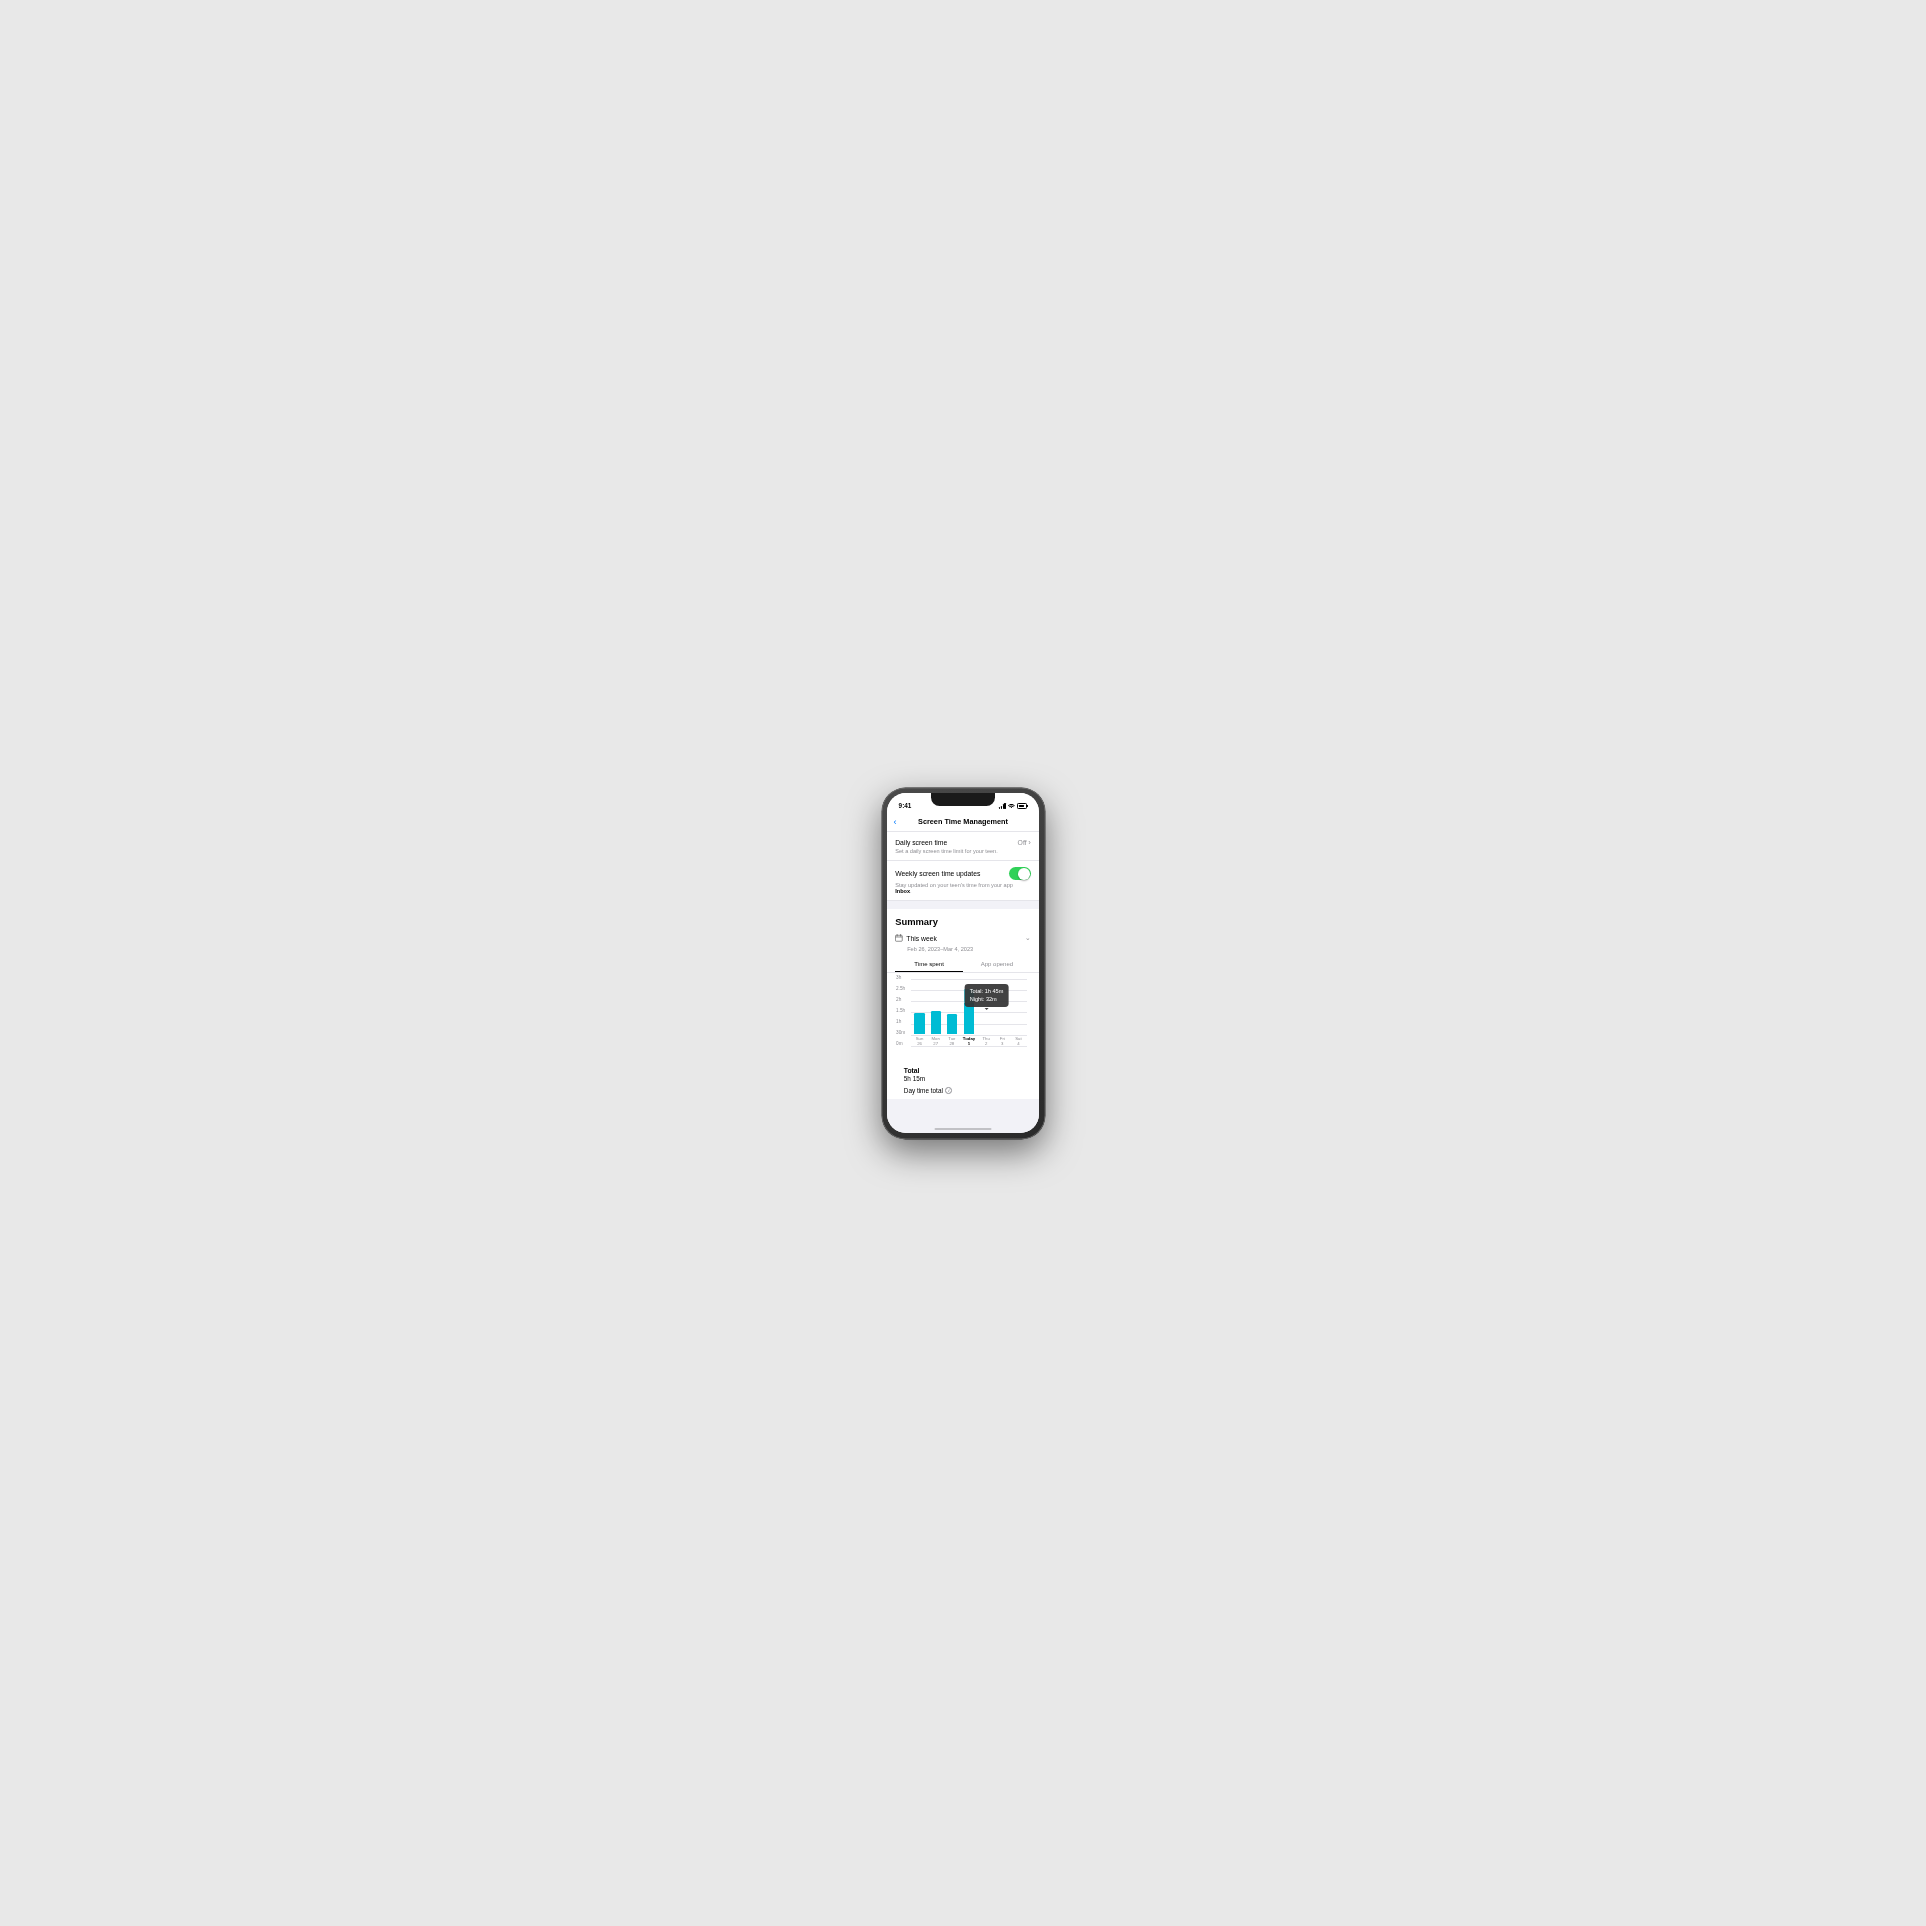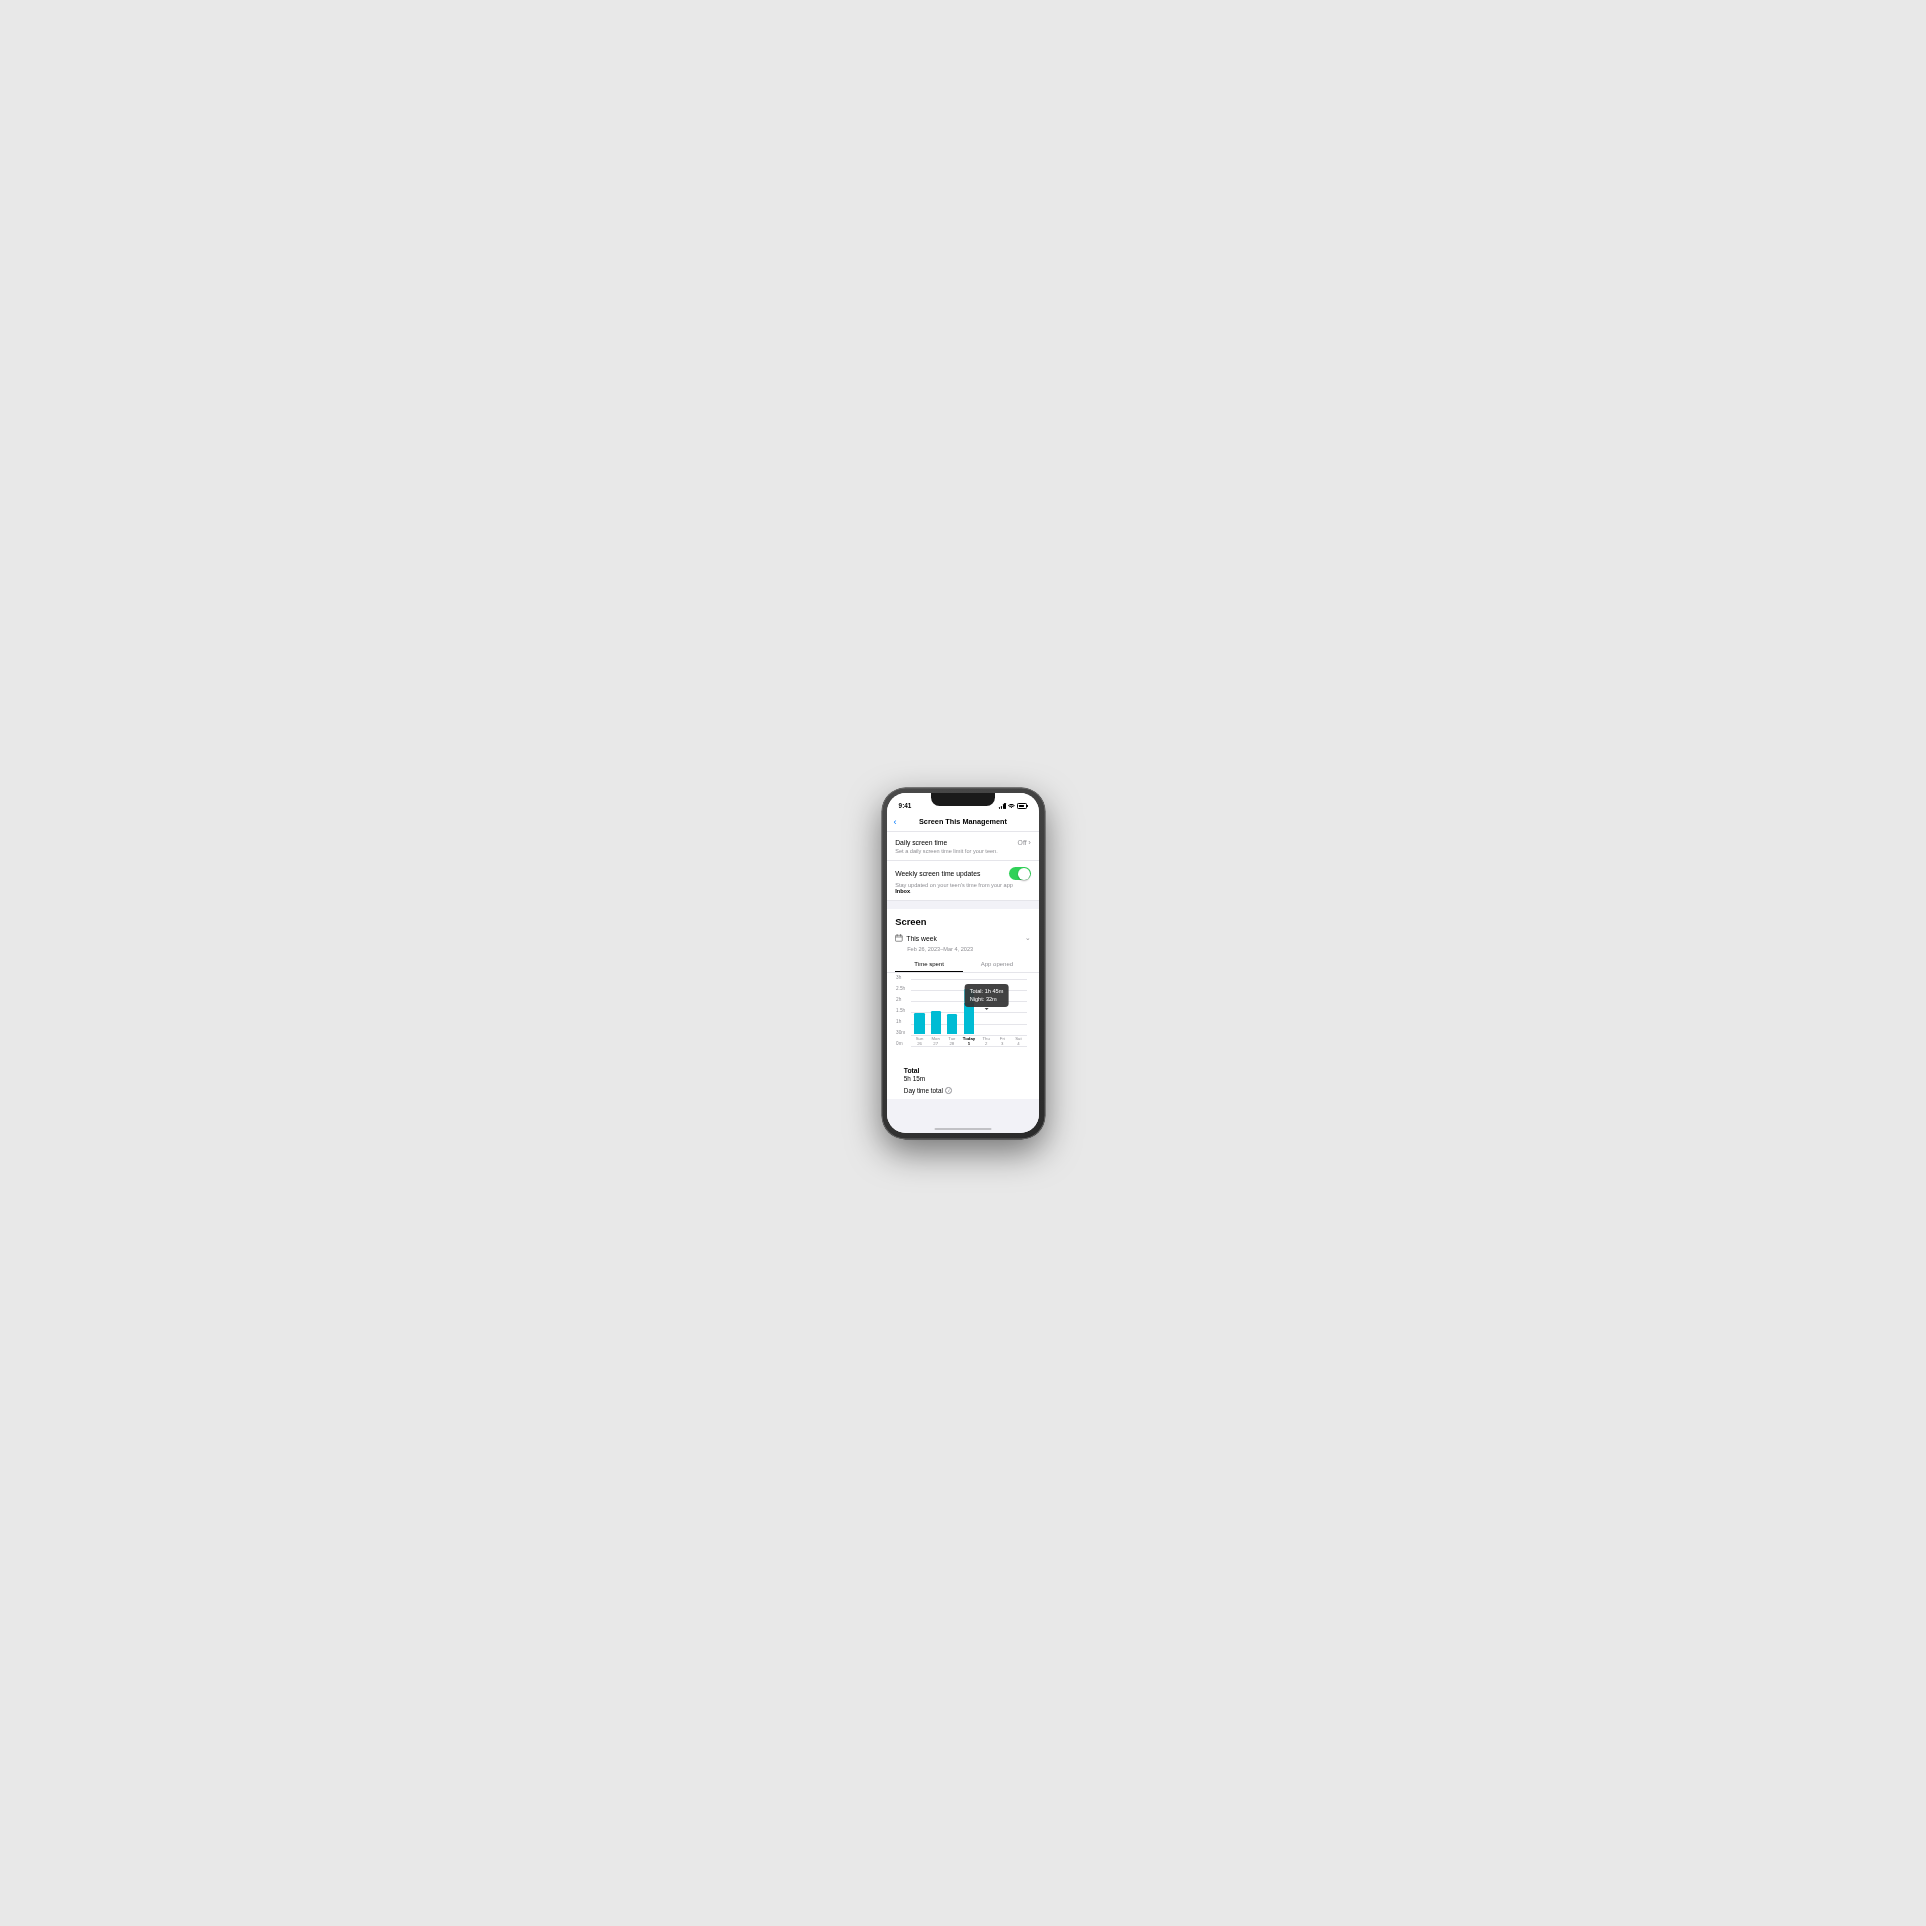--- a/index.html
+++ b/index.html
@@ -509,21 +509,21 @@
         </div>
       </div>
     </div>
 
     <div class="content">
 
       <div class="nav-bar">
         <div class="back-btn">
           <span style="font-size:9.4px; color:#007aff;">‹</span>
         </div>
-        <span class="nav-title">Screen This Management</span>
+        <span class="nav-title">Screen Time Management</span>
       </div>
 
       <div class="settings-section">
 
         <div class="setting-row">
           <div class="setting-row-header">
             <span class="setting-title">Daily screen time</span>
             <div class="setting-value">
               <span>Off</span>
               <span style="font-size:7.7px;">›</span>
@@ -539,21 +539,21 @@
               <div class="toggle-thumb"></div>
             </div>
           </div>
           <div class="setting-subtitle">
             <span>Stay updated on your teen's time from your app </span><span class="bold">Inbox</span><span>.</span>
           </div>
         </div>
       </div>
 
       <div class="summary-section">
-        <div class="summary-title">Screen</div>
+        <div class="summary-title">Summary</div>
 
         <div class="week-selector">
           <div class="week-selector-left">
             <span class="calendar-icon">
               <svg width="7.7" height="7.7" viewBox="0 0 18 18" fill="none">
                 <rect x="1" y="3" width="16" height="14" rx="2" stroke="#555" stroke-width="1.5" fill="none"></rect>
                 <path d="M1 7h16" stroke="#555" stroke-width="1.5"></path>
                 <path d="M5 1v4M13 1v4" stroke="#555" stroke-width="1.5" stroke-linecap="round"></path>
               </svg>
             </span>

